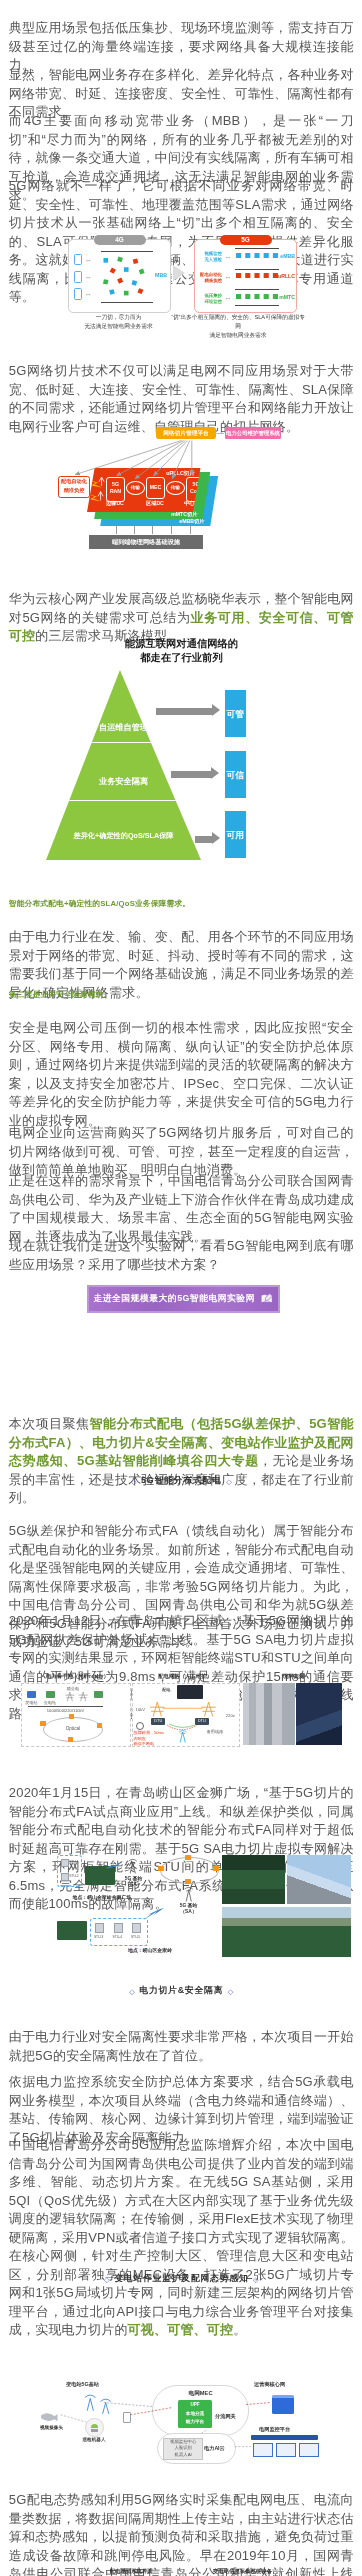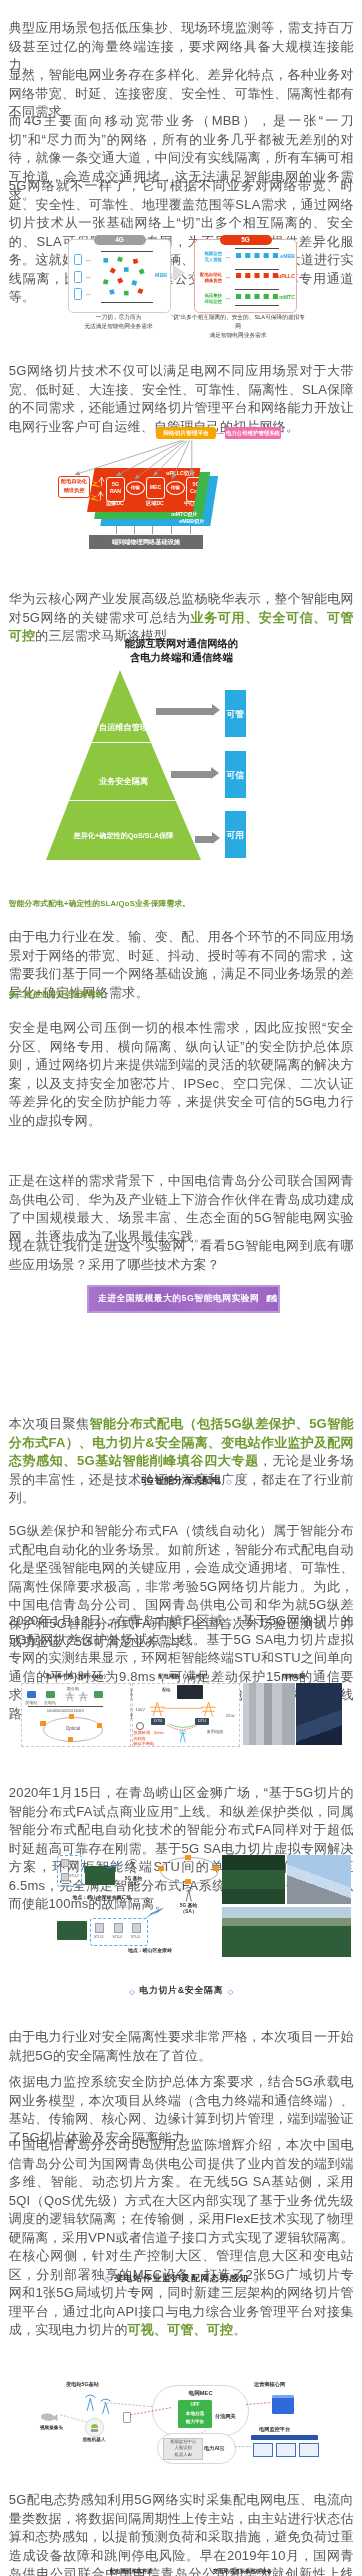--- a/index.html
+++ b/index.html
@@ -14,21 +14,21 @@
 
   .sec { position:absolute; left:8.8px; width:345px; display:flex; align-items:center; gap:4.6px; }
   .sec .ln { flex:1; height:0.5px; }
   .sec .lnl { background:linear-gradient(to right, rgba(125,125,215,.12), rgba(125,125,215,.85)); }
   .sec .lnr { background:linear-gradient(to left,  rgba(125,125,215,.12), rgba(125,125,215,.85)); }
   .sec .dm { color:#5f6ad1; font-size:7.2px; font-weight:700; }
   .sec .tt { color:#333; font-size:8.8px; font-weight:700; letter-spacing:0.8px; white-space:nowrap; }
 
   .banner { position:absolute; background:linear-gradient(90deg,#a873cc,#9a64c2 35%,#a873cc 70%,#9a64c2);
             border:2.1px solid #bb97da; color:#fff; font-size:8.8px; font-weight:700;
-            display:flex; align-items:center; justify-content:flex-end; gap:5.2px; letter-spacing:0.5px; }
+            display:flex; align-items:center; justify-content:center; gap:5.2px; letter-spacing:0.5px; }
 
   .fig { position:absolute; }
   .abs { position:absolute; }
   .cap { position:absolute; font-size:5.7px; color:#3a3a3a; text-align:center; line-height:8.8px; }
   .smcap { font-size:5.4px; font-weight:700; color:#333; text-align:center; }
 
   
   .panel { position:absolute; border:1px solid #cfcfcf; border-radius:5.2px; background:#fff; }
   .panel.red { border-color:#f4a9a0; }
   .pill { position:absolute; top:-5.7px; left:50%; transform:translateX(-50%); width:52px; height:10.8px;
@@ -220,21 +220,21 @@
       </g>
     </svg>
   </div>
 
   <p class="para" style="top:577px">
     <span>华为云核心网产业发展高级总监杨晓华表示，整个智能电网对5G网络的关键需求可总结为</span><span class="hl">业务可用、安全可信、可管可控</span><span>的三层需求马斯洛模型。</span>
   </p>
 
   <div class="abs" style="left:0; top:637px; width:363px; text-align:center; font-size:10.3px; font-weight:700; color:#1a1a1a; line-height:14px">
     <span>能源互联网对通信网络的</span><br>
-    <span>含电力终端和通信终端</span>
+    <span>都走在了行业前列</span>
   </div>
 
   <div class="fig" style="left:0; top:666px; width:363px; height:204px">
     <div class="pyr" style="left:46px; top:4.1px; width:155px; height:190px">
       <div class="wl" style="top:72px"></div>
       <div class="wl" style="top:130px"></div>
       <div class="lbl" style="top:52px; font-size:8.2px">自运维自管理</div>
       <div class="lbl" style="top:106px; font-size:8.2px">业务安全隔离</div>
       <div class="lbl" style="top:161px; font-size:7.2px">差异化+确定性的QoS/SLA保障</div>
     </div>
@@ -243,20 +243,21 @@
     <div class="garrow" style="left:195px; top:170px; width:16.5px"></div>
     <div class="bluebox" style="left:225px; top:24px;  height:47px">可管</div>
     <div class="bluebox" style="left:225px; top:85px; height:47px">可信</div>
     <div class="bluebox" style="left:225px; top:145px; height:47px">可用</div>
   </div>
 
   <p class="ghead" style="top:887px">智能分布式配电+确定性的SLA/QoS业务保障需求。</p>
   <p class="para" style="top:915px">由于电力行业在发、输、变、配、用各个环节的不同应用场景对于网络的带宽、时延、抖动、授时等有不同的需求，这需要我们基于同一个网络基础设施，满足不同业务场景的差异化+确定性网络需求。</p>
   <p class="ghead" style="top:978px">第二层是业务安全隔离需求。</p>
   <p class="para" style="top:1006px">安全是电网公司压倒一切的根本性需求，因此应按照“安全分区、网络专用、横向隔离、纵向认证”的安全防护总体原则，通过网络切片来提供端到端的灵活的软硬隔离的解决方案，以及支持安全加密芯片、IPSec、空口完保、二次认证等差异化的安全防护能力等，来提供安全可信的5G电力行业的虚拟专网。</p>
+  <p class="para" style="top:1111px">电网企业向运营商购买了5G网络切片服务后，可对自己的切片网络做到可视、可管、可控，甚至一定程度的自运营，做到简简单单地购买、明明白白地消费。</p>
   <p class="para" style="top:1159px">正是在这样的需求背景下，中国电信青岛分公司联合国网青岛供电公司、华为及产业链上下游合作伙伴在青岛成功建成了中国规模最大、场景丰富、生态全面的5G智能电网实验网，并逐步成为了业界最佳实践。</p>
   <p class="para" style="top:1224px">现在就让我们走进这个实验网，看看5G智能电网到底有哪些应用场景？采用了哪些技术方案？</p>
 
   <div class="banner" style="left:87px; top:1285px; width:189px; height:24px">
     <span>走进全国规模最大的5G智能电网实验网</span>
     <svg width="13.4" height="11.3" viewBox="0 0 26 22">
       <path d="M3 5 q8 -3 10 0 v13 q-2 -3 -10 0 z" fill="#fff" opacity=".92"></path>
       <path d="M23 5 q-8 -3 -10 0 v13 q2 -3 10 0 z" fill="#fff" opacity=".92"></path>
       <path d="M19 1 l5 5 -8 8 -6 1 1 -6 z" fill="#efe7f8" stroke="#7e4fa8" stroke-width="1"></path>
     </svg>

